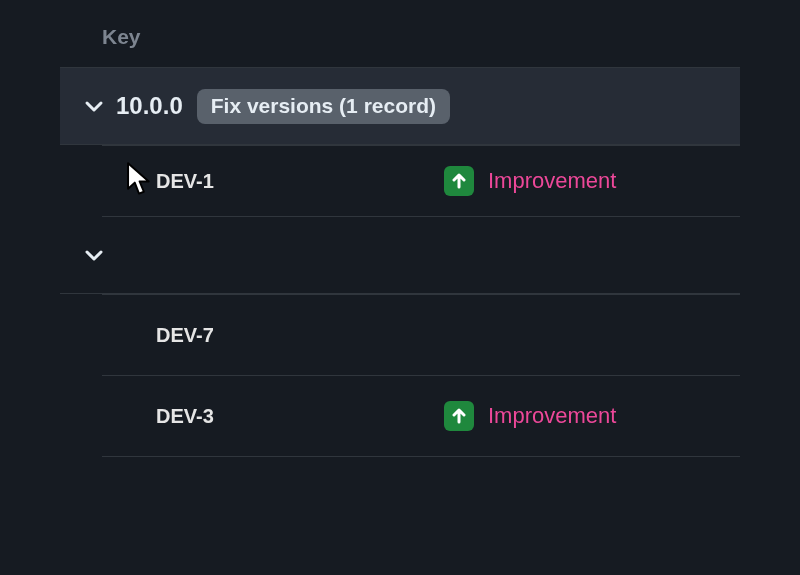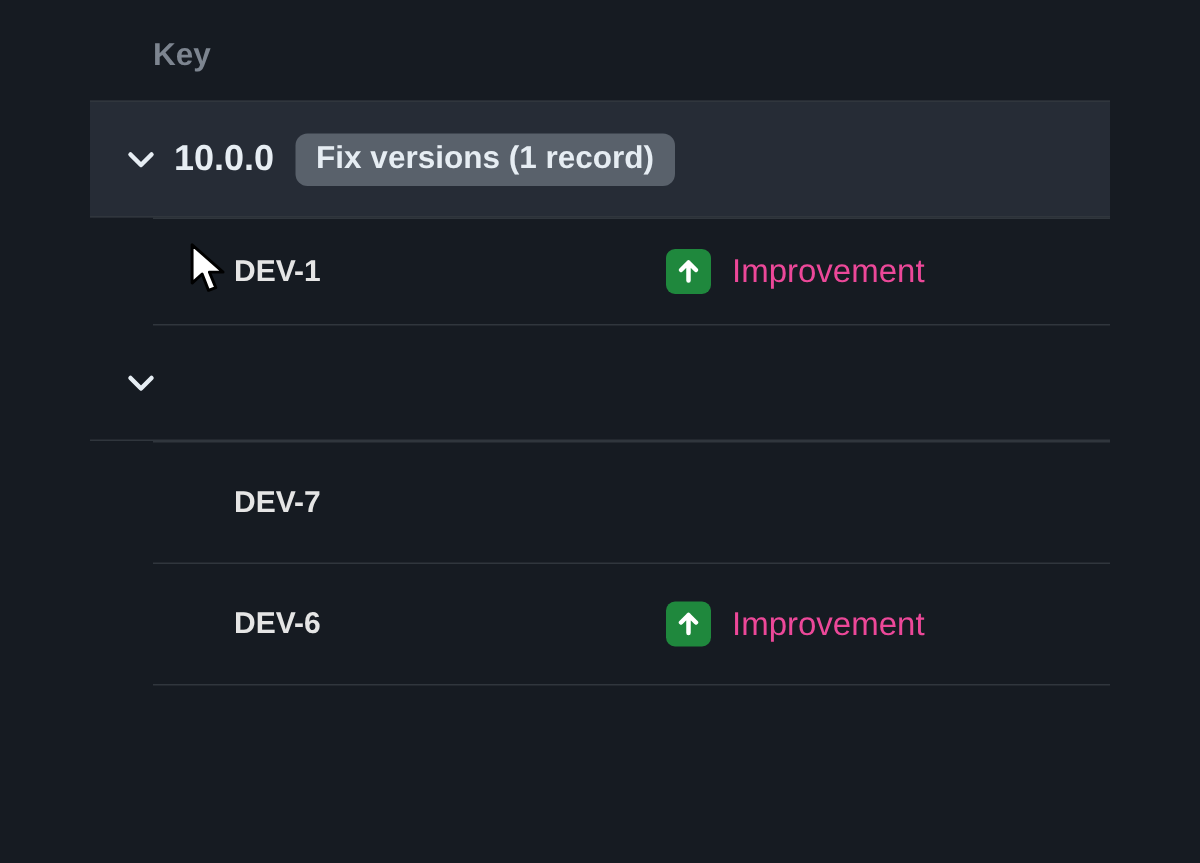--- a/index.html
+++ b/index.html
@@ -144,21 +144,21 @@
   <div class="group-header" style="border-top:none">
     <svg class="chevron" viewBox="0 0 24 24">
       <path d="M5 9l7 7 7-7" fill="none" stroke="currentColor" stroke-width="3" stroke-linecap="round" stroke-linejoin="round"></path>
     </svg>
   </div>
   <div class="rows">
     <div class="row row80">
       <span class="key-link">DEV-7</span>
     </div>
     <div class="row row80">
-      <span class="key-link">DEV-6</span>
+      <span class="key-link">DEV-3</span>
       <span class="type-cell">
         <span class="type-icon improvement">
           <svg class="arrow-up" viewBox="0 0 16 16">
               <path d="M8 14V2M3 7l5-5 5 5"></path>
             </svg>
         </span>
         <span>Improvement</span>
       </span>
     </div>
   </div>

